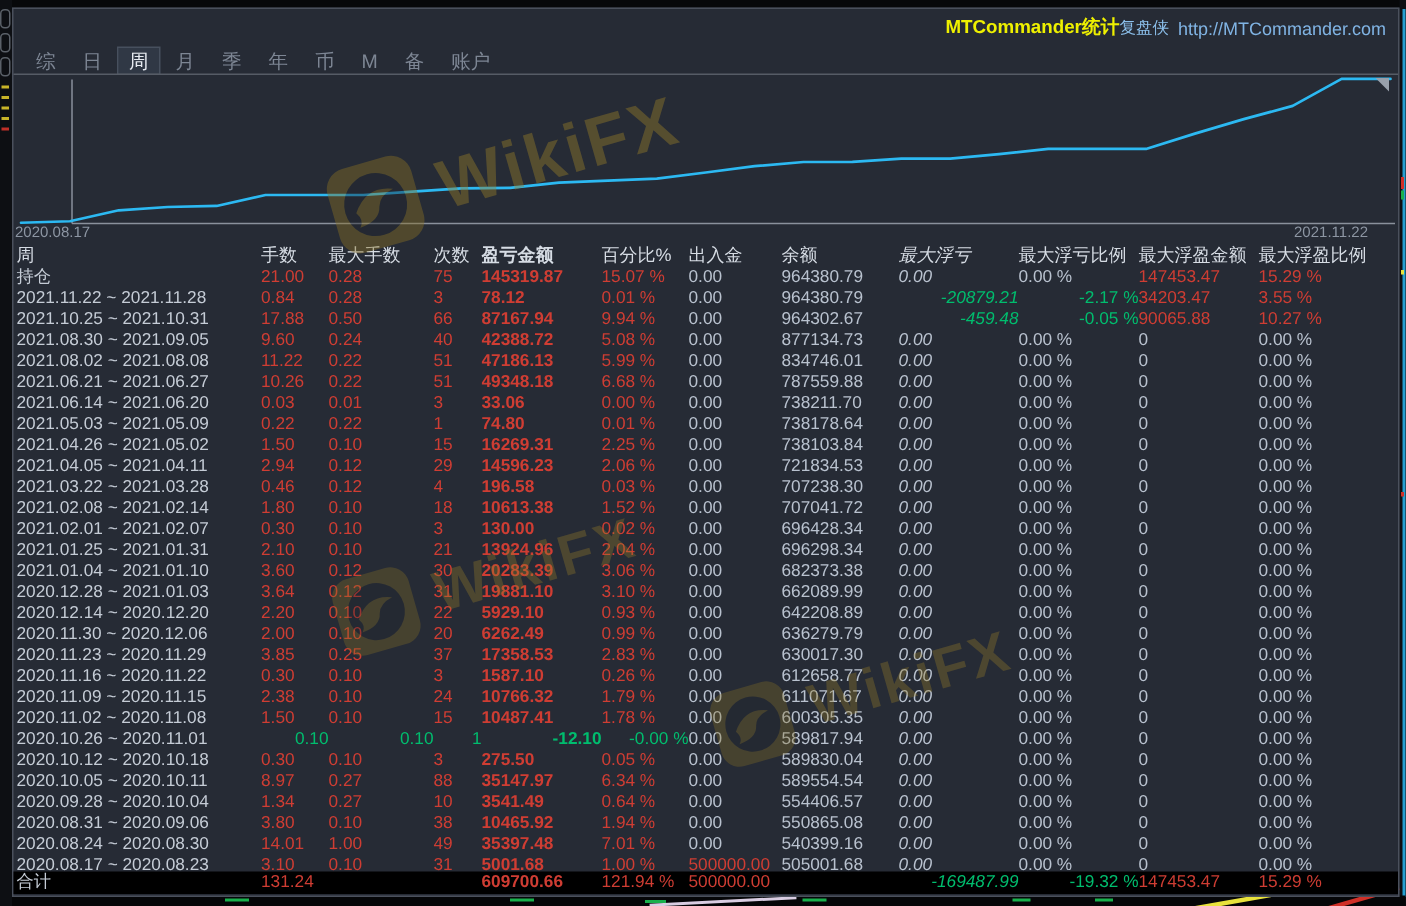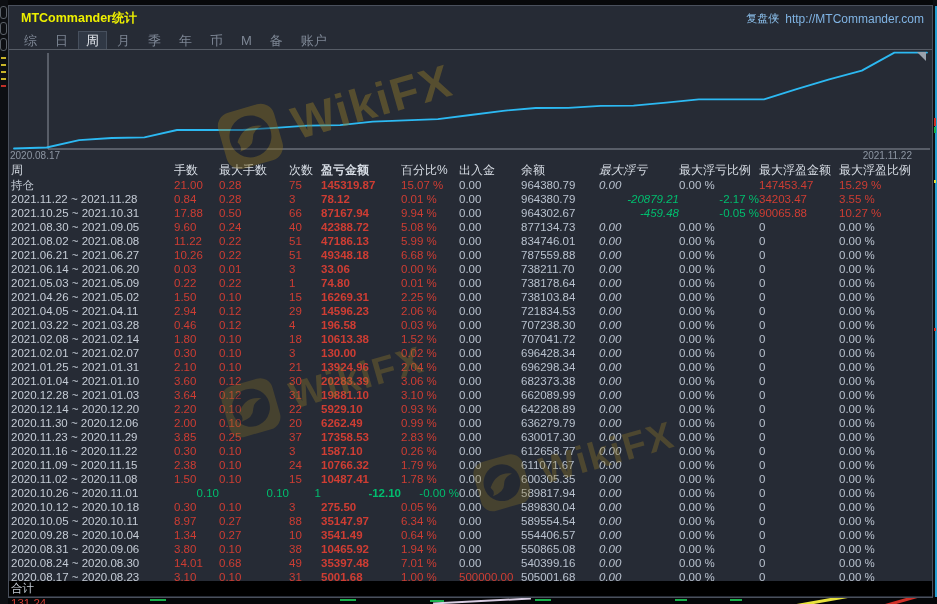--- a/index.html
+++ b/index.html
@@ -13,21 +13,21 @@
   .right-strip{position:absolute;right:0;top:0;width:4px;height:604px;background:#0d0f13;}
   .rs-line{position:absolute;right:0;top:6px;width:2px;height:592px;background:#2cb9f2;opacity:.85;}
   .rs-bit{position:absolute;right:1px;width:2px;}
   .bottom-strip{position:absolute;left:8px;top:597px;width:929px;height:7px;background:#050608;}
   .bs-bit{position:absolute;height:2px;}
 
   
   .window{position:absolute;left:8px;top:5px;width:925px;height:593px;background:#262b35;
     border:1px solid #4a505c;}
   .titlebar{position:absolute;left:0;top:0;right:0;height:25px;display:flex;align-items:center;
-    justify-content:space-between;padding:0 8px 0 12px;}
+    justify-content:flex-end;padding:0 8px 0 12px;}
   .title{color:#eef000;font-weight:bold;font-size:12.5px;}
   .brand{color:#80b4e4;font-size:12px;display:flex;align-items:center;gap:6px;}
   .brand .bname{font-size:11px;color:#8cc0ec;}
   .menubar{position:absolute;left:0;top:25px;right:0;height:19px;display:flex;align-items:center;
     gap:4px;padding-left:8px;}
   .tab{color:#7d8694;font-size:13px;padding:0 7px;line-height:17px;cursor:default;}
   .tab.sel{background:#303845;color:#e6eaf0;outline:1px solid #47505e;}
 
   
   .chart{position:absolute;left:0;top:43px;width:923px;height:114px;border-top:1px solid #565c66;}
@@ -39,21 +39,21 @@
 
   
   .table{position:absolute;left:0;top:157px;right:0;bottom:0;font-size:11.5px;}
   .trow{display:flex;height:14px;line-height:14px;padding-left:2px;white-space:nowrap;}
   .thead{height:15px;line-height:15px;font-size:12px;color:#d6dce4;}
   .cell{flex:none;overflow:hidden;}
   .c0{width:163px;} .c1{width:45px;} .c2{width:70px;} .c3{width:32px;} .c4{width:80px;font-weight:bold;}
   .c5{width:58px;} .c6{width:62px;} .c7{width:78px;} .c8{width:80px;font-style:italic;} .c9{width:80px;}
   .c10{width:80px;} .c11{width:90px;}
   .lbl{color:#c5ccd6;} .red{color:#cf3d33;} .grn{color:#00bd6e;text-align:right;} .dim{color:#b9c2cf;}
-  .total{position:absolute;left:0;right:0;bottom:1px;height:15px;line-height:15px;background:#000;flex-direction:column;}
+  .total{position:absolute;left:0;right:0;bottom:1px;height:15px;line-height:15px;background:#000;}
 
   
   .wm{position:absolute;display:flex;align-items:center;gap:12px;transform:rotate(-16deg);
     pointer-events:none;}
   .wm-text{font-weight:bold;letter-spacing:2px;color:rgba(152,127,40,.34);}
   .wm.big .wm-text{font-size:46px;color:rgba(152,127,40,.42);}
   .wm.small .wm-text{font-size:38px;}
 </style>
 </head>
 <body>
@@ -513,21 +513,21 @@
           <span class="cell c6 dim">0.00</span>
           <span class="cell c7 dim">550865.08</span>
           <span class="cell c8 dim">0.00</span>
           <span class="cell c9 dim">0.00 %</span>
           <span class="cell c10 dim">0</span>
           <span class="cell c11 dim">0.00 %</span>
         </div>
         <div class="trow">
           <span class="cell c0 lbl">2020.08.24 ~ 2020.08.30</span>
           <span class="cell c1 red">14.01</span>
-          <span class="cell c2 red">0.68</span>
+          <span class="cell c2 red">1.00</span>
           <span class="cell c3 red">49</span>
           <span class="cell c4 red">35397.48</span>
           <span class="cell c5 red">7.01 %</span>
           <span class="cell c6 dim">0.00</span>
           <span class="cell c7 dim">540399.16</span>
           <span class="cell c8 dim">0.00</span>
           <span class="cell c9 dim">0.00 %</span>
           <span class="cell c10 dim">0</span>
           <span class="cell c11 dim">0.00 %</span>
         </div>

